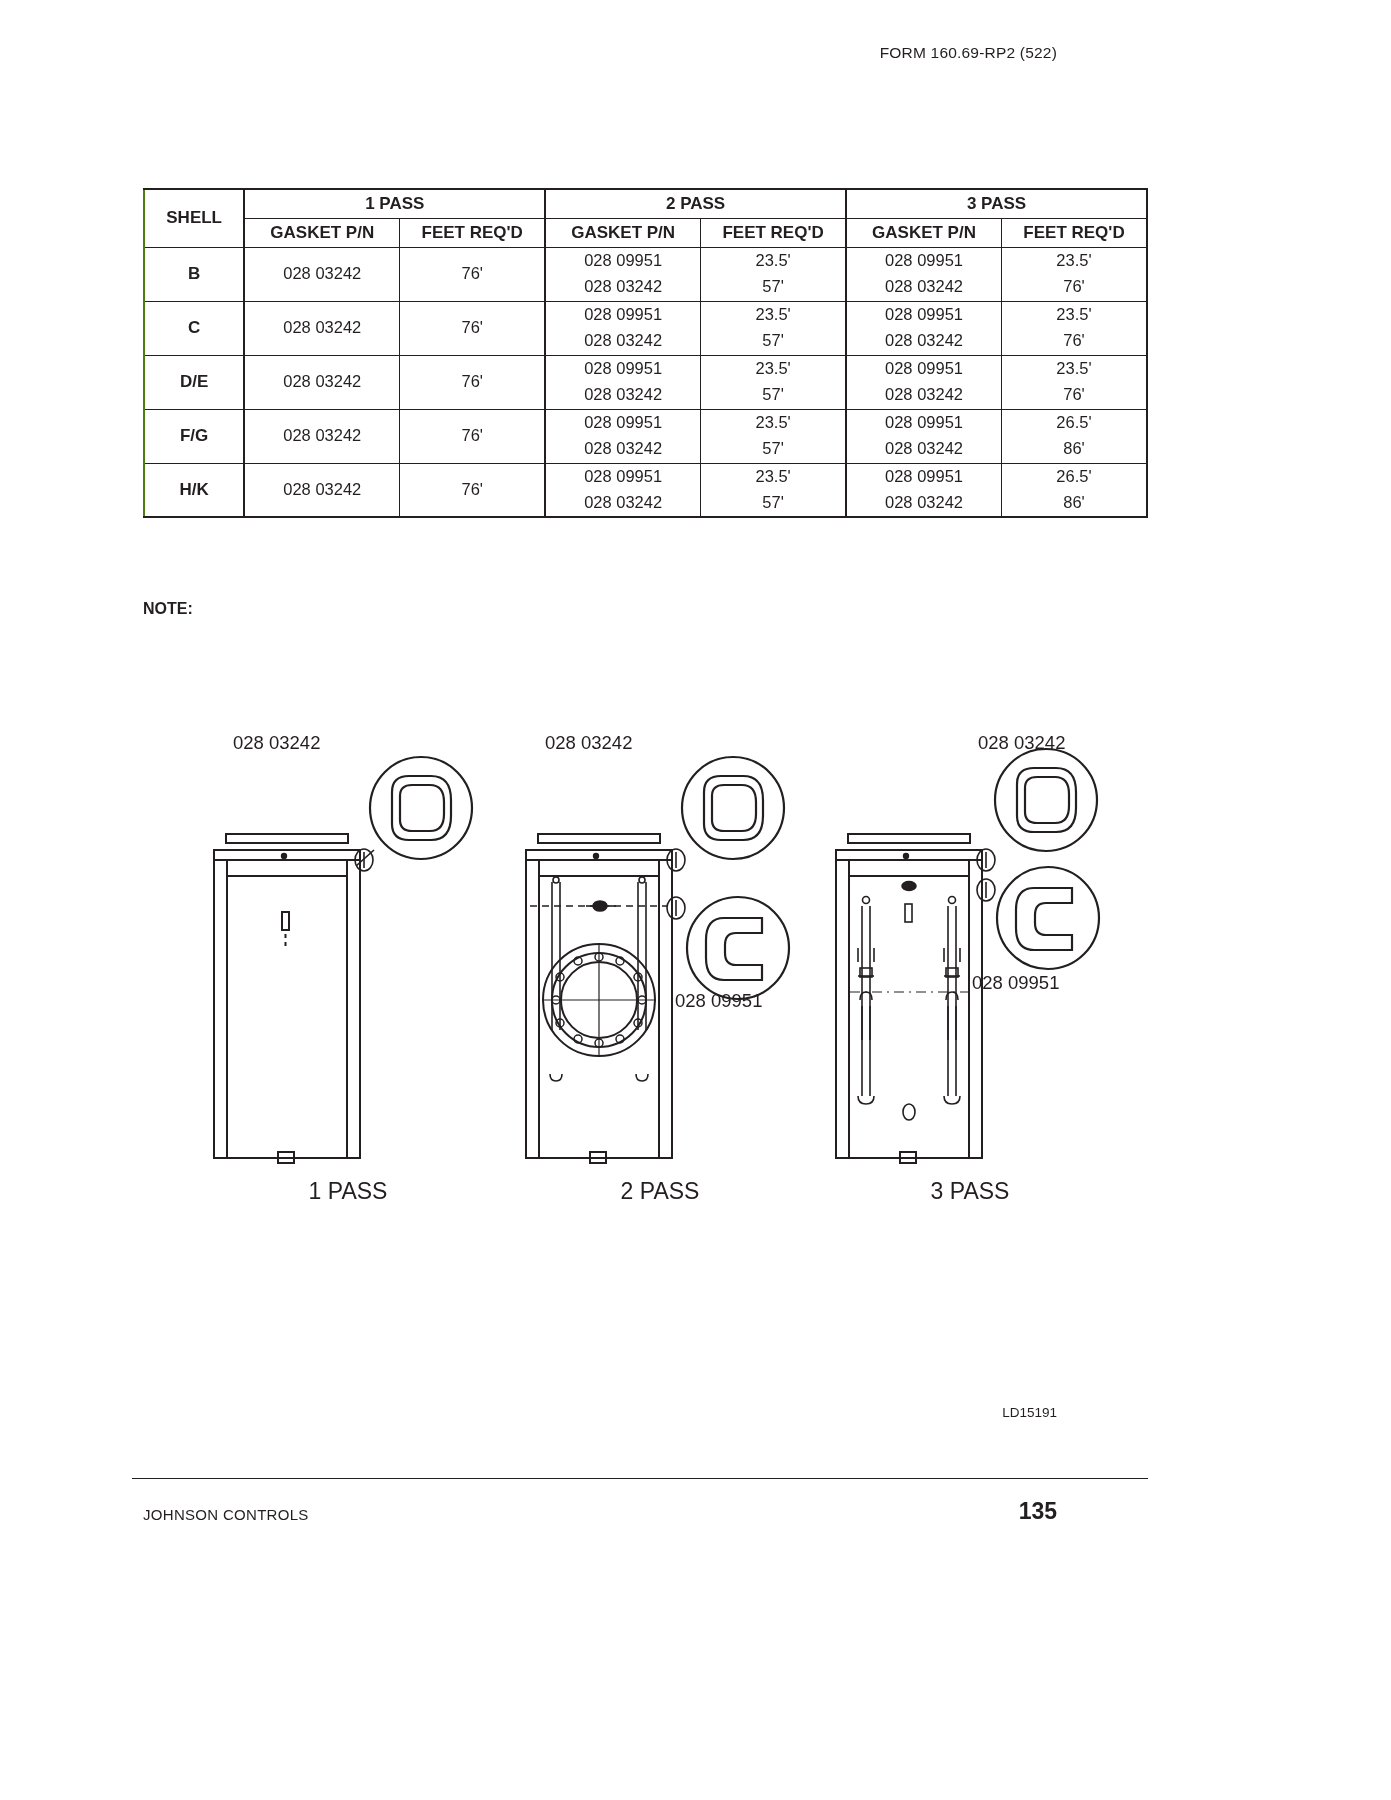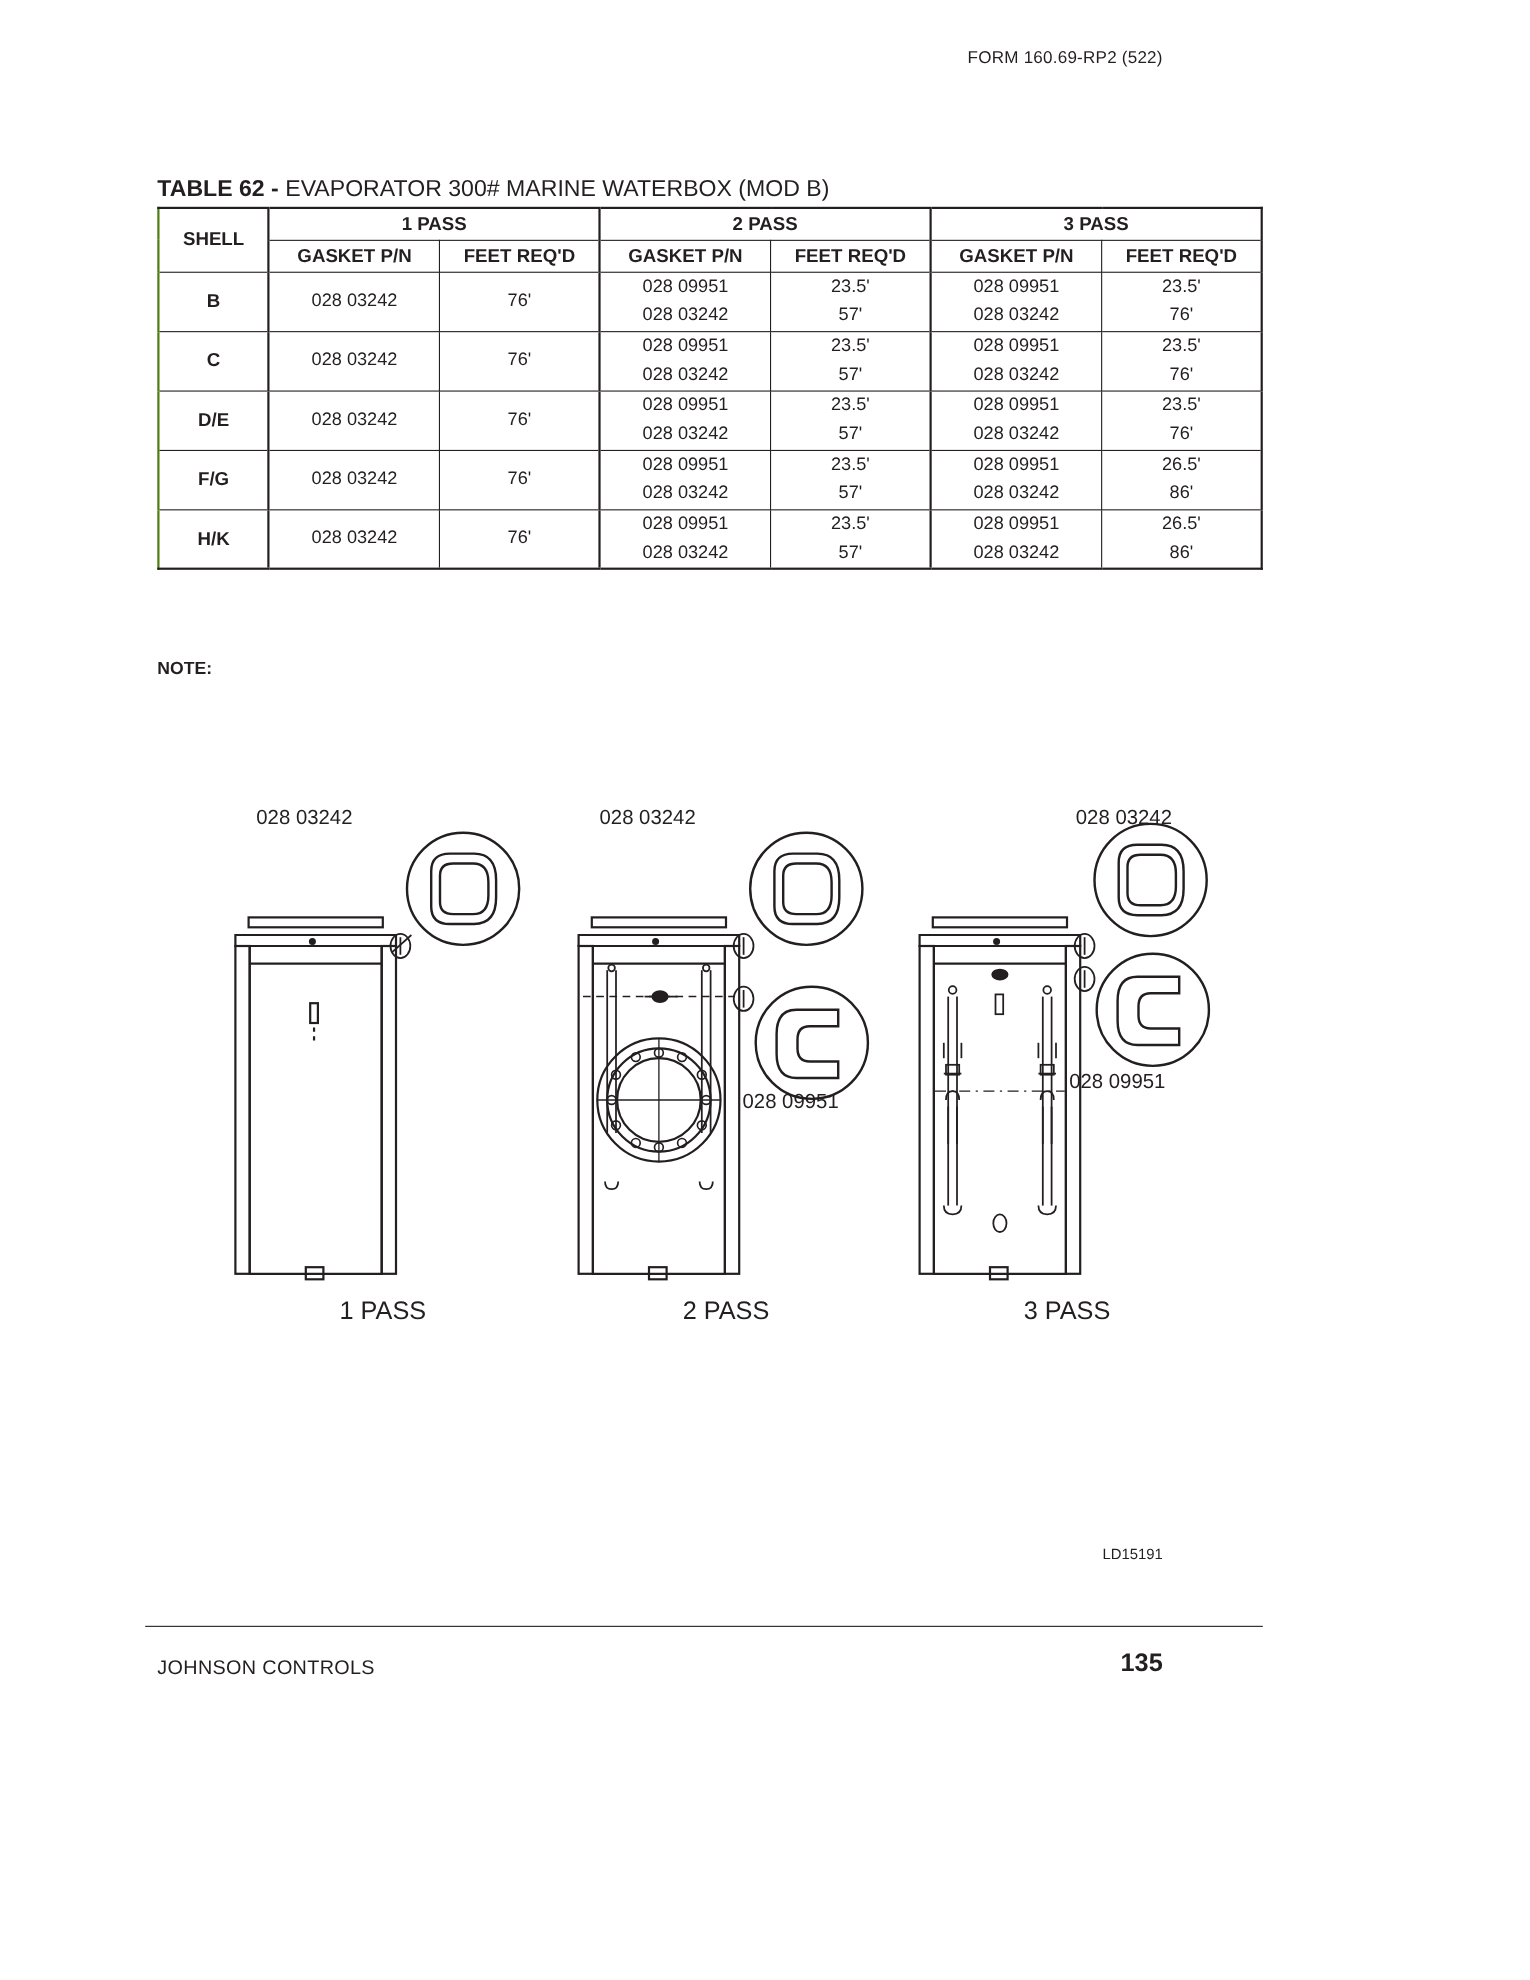--- a/index.html
+++ b/index.html
@@ -133,41 +133,38 @@
     position: absolute;
     left: 132px;
     top: 1478px;
     width: 1016px;
     border-top: 1.5px solid #231f20;
   }
   .footer-left {
     position: absolute;
     left: 143px;
     top: 1506px;
-    font-size: 18px;
+    font-size: 15px;
     letter-spacing: 0.3px;
   }
   .footer-page {
     position: absolute;
     right: 144px;
     top: 1498px;
     font-size: 23px;
     font-weight: bold;
   }
 </style>
 </head>
 <body>
 
 <div class="page">
 
   <div class="form-header">FORM 160.69-RP2 (522)</div>
 
-  <div class="table-title">
-    <span class="lead">TABLE 62 - </span><span>EVAPORATOR 300# MARINE WATERBOX (MOD B)</span>
-  </div>
 
   <table class="spec-table">
     <thead>
       <tr>
         <th class="shell-head outer-l" rowspan="2">SHELL</th>
         <th colspan="2" class="grp-sep">1 PASS</th>
         <th colspan="2" class="grp-sep">2 PASS</th>
         <th colspan="2" class="grp-sep outer-r">3 PASS</th>
       </tr>
       <tr>

